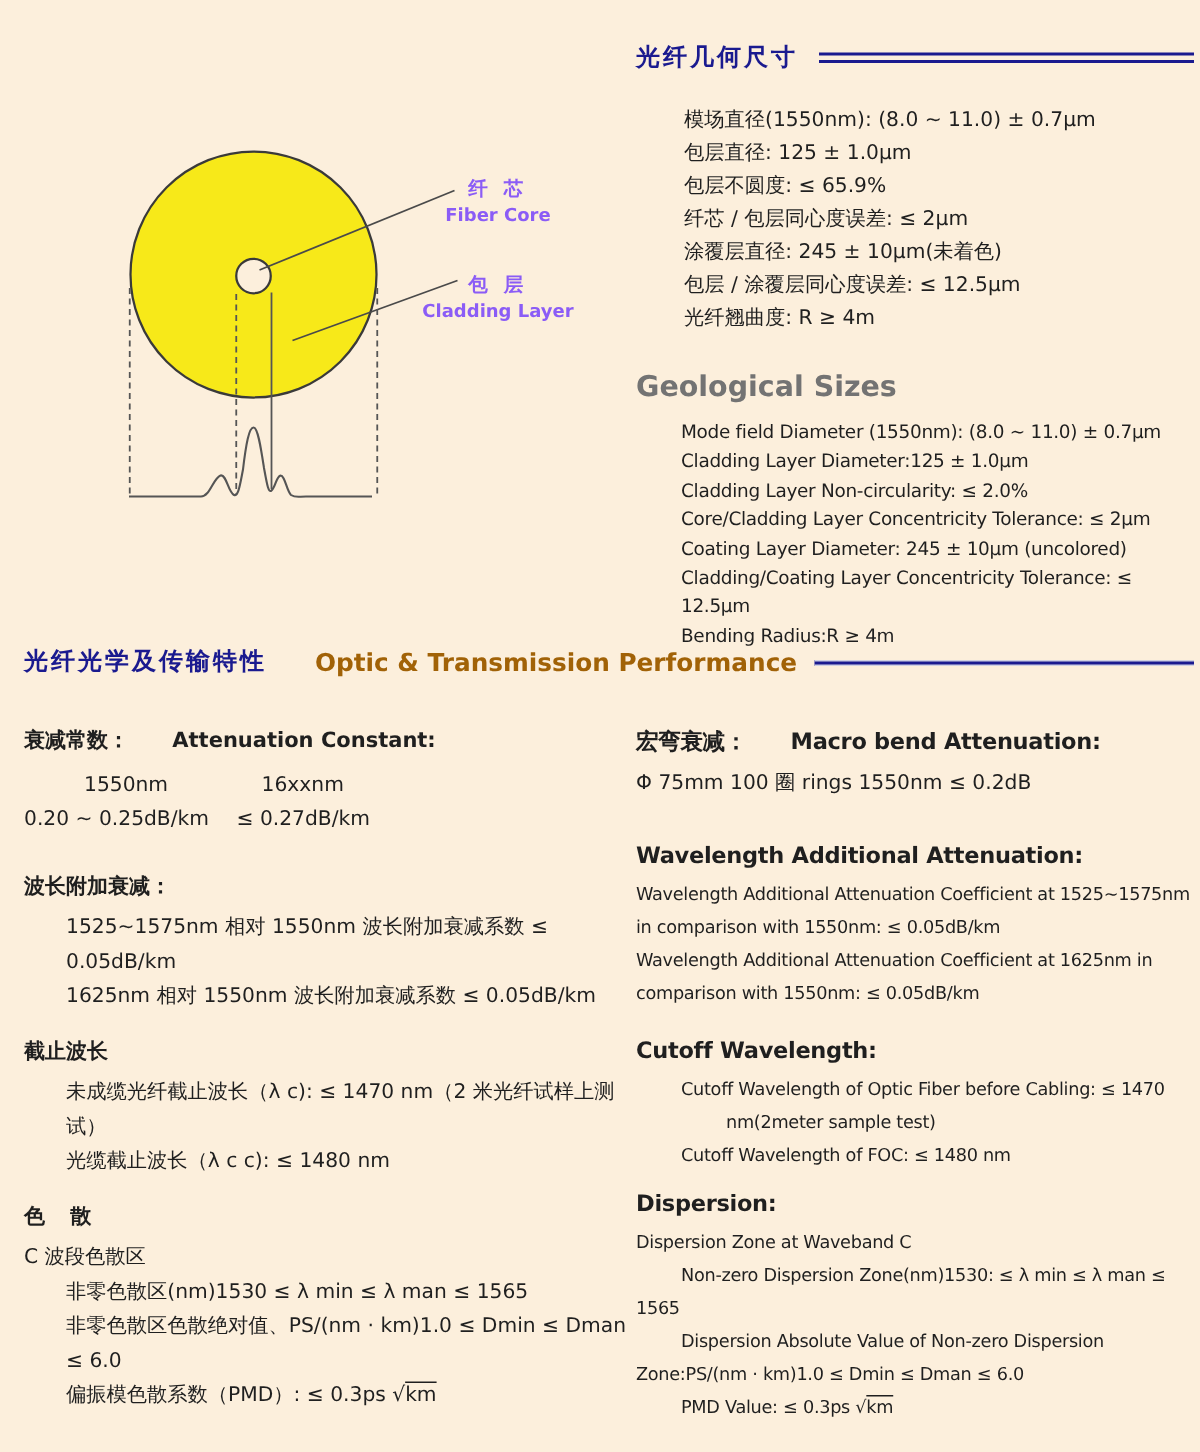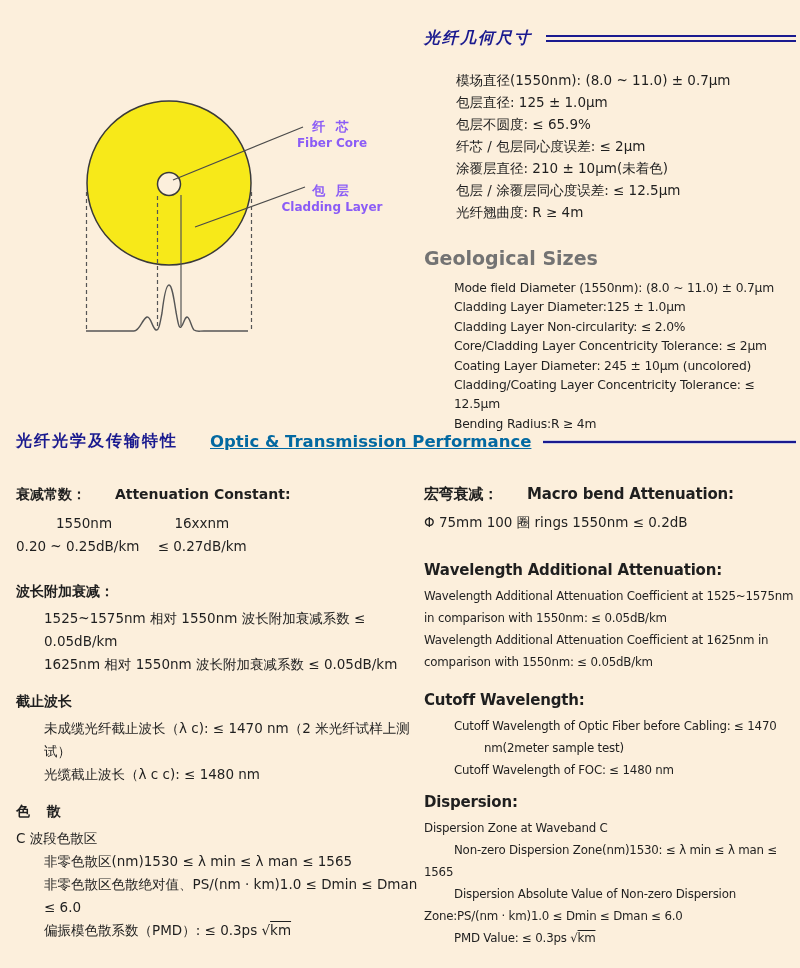--- a/index.html
+++ b/index.html
@@ -5,37 +5,37 @@
   html,body { margin:0; padding:0; }
   .page {
     position:relative; width:800px; height:968px;
     background:#fcefdc; overflow:hidden;
     font-family:"DejaVu Sans","Liberation Sans",sans-serif;
     color:#1f1f1f;
   }
   
   .top-right { position:absolute; left:424px; top:28px; width:372px; }
   .title-row { display:flex; align-items:center; }
-  .title-zh { font-size:16px; font-weight:bold; color:#1a1a8f; letter-spacing:2px; white-space:nowrap;font-style:italic; }
+  .title-zh { font-size:16px; font-weight:bold; color:#1a1a8f; letter-spacing:2px; white-space:nowrap; }
   .title-rule { flex:1; margin-left:14px; height:3px;
     border-top:2px solid #1a1a8f; border-bottom:2px solid #1a1a8f; }
   .zh-list { margin-top:20px; padding-left:32px; font-size:13.5px; line-height:22px; }
   .geo-title { margin-top:24px; font-size:19px; font-weight:bold; color:#737373; }
   .en-list { margin-top:10px; padding-left:30px; font-size:12.3px; line-height:19.4px; letter-spacing:-0.2px; }
 
   
   .diagram-svg { position:absolute; left:0; top:0; }
   .lbl { position:absolute; color:#8b5cf6; text-align:center; font-weight:bold; line-height:15px; }
   .lbl-zh { font-size:13px; letter-spacing:3px; }
   .lbl-en { font-size:12px; letter-spacing:0; }
 
   
   .perf-header { position:absolute; left:16px; top:431px; width:780px; display:flex; align-items:center; }
   .perf-zh { font-size:16px; font-weight:bold; color:#1a1a8f; letter-spacing:2px; white-space:nowrap; }
-  .perf-en { font-size:16.5px; font-weight:bold; color:#0369a1; margin-left:32px; white-space:nowrap;text-decoration:underline; }
+  .perf-en { font-size:16.5px; font-weight:bold; color:#a16207; margin-left:32px; white-space:nowrap; }
   .perf-rule { flex:1; margin-left:12px; height:2px; background:#1a1a8f; border-top:1px solid #cfd0e2; border-bottom:1px solid #cfd0e2; }
 
   
   .col-left  { position:absolute; left:16px;  top:483px; width:404px; font-size:13.5px; line-height:23px; }
   .col-right { position:absolute; left:424px; top:483px; width:372px; font-size:11.8px; line-height:22px; letter-spacing:-0.2px; }
   .sec-head { font-weight:bold; font-size:14px; margin-bottom:4px; }
   .sec-head .en { margin-left:24px; }
   .col-right .sec-head { font-size:15px; }
 
   .attn-row1 { margin-top:6px; }
@@ -94,21 +94,21 @@
   <div class="top-right">
     <div class="title-row">
       <span class="title-zh">光纤几何尺寸</span>
       <span class="title-rule"></span>
     </div>
     <div class="zh-list">
       <div>模场直径(1550nm):  (8.0 ~ 11.0) ± 0.7μm</div>
       <div>包层直径:  125 ± 1.0μm</div>
       <div>包层不圆度:  ≤ 65.9%</div>
       <div>纤芯 / 包层同心度误差:  ≤ 2μm</div>
-      <div>涂覆层直径:  210 ± 10μm(未着色)</div>
+      <div>涂覆层直径:  245 ± 10μm(未着色)</div>
       <div>包层 / 涂覆层同心度误差:  ≤ 12.5μm</div>
       <div>光纤翘曲度:  R ≥ 4m</div>
     </div>
     <div class="geo-title">Geological Sizes</div>
     <div class="en-list">
       <div>Mode field Diameter (1550nm): (8.0 ~ 11.0) ± 0.7μm</div>
       <div>Cladding Layer Diameter:125 ± 1.0μm</div>
       <div>Cladding Layer Non-circularity: ≤ 2.0%</div>
       <div>Core/Cladding Layer Concentricity Tolerance: ≤ 2μm</div>
       <div>Coating Layer Diameter: 245 ± 10μm (uncolored)</div>

